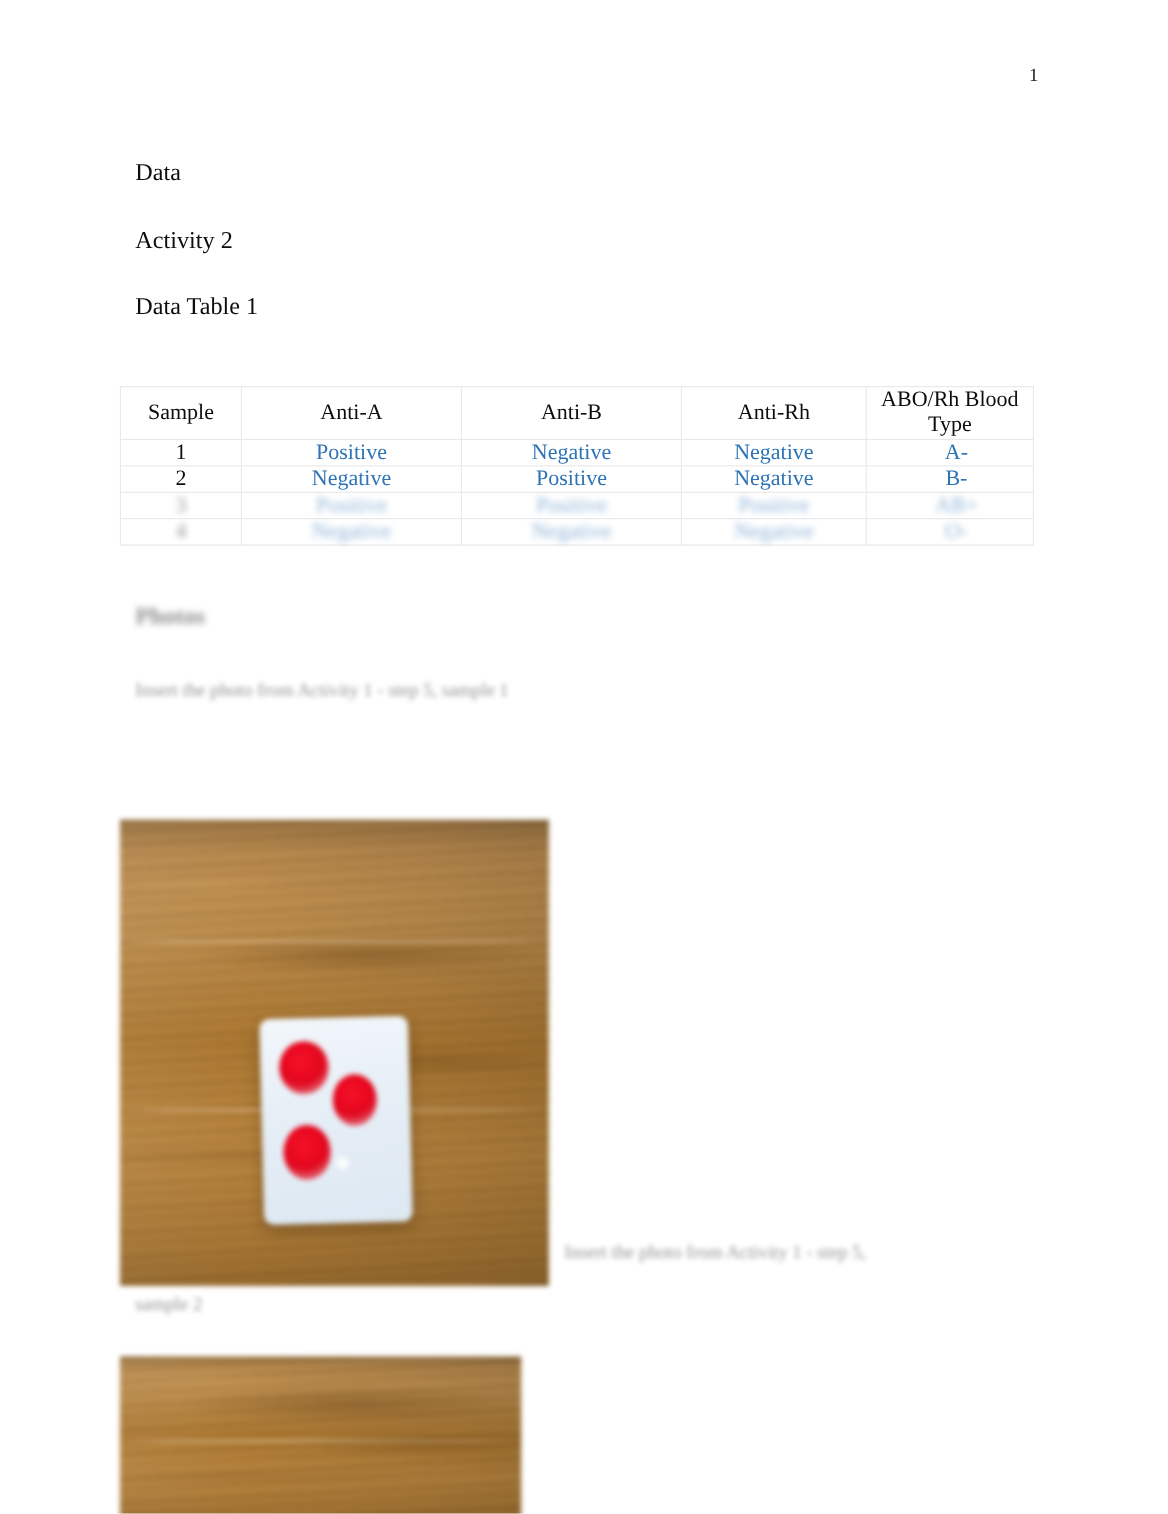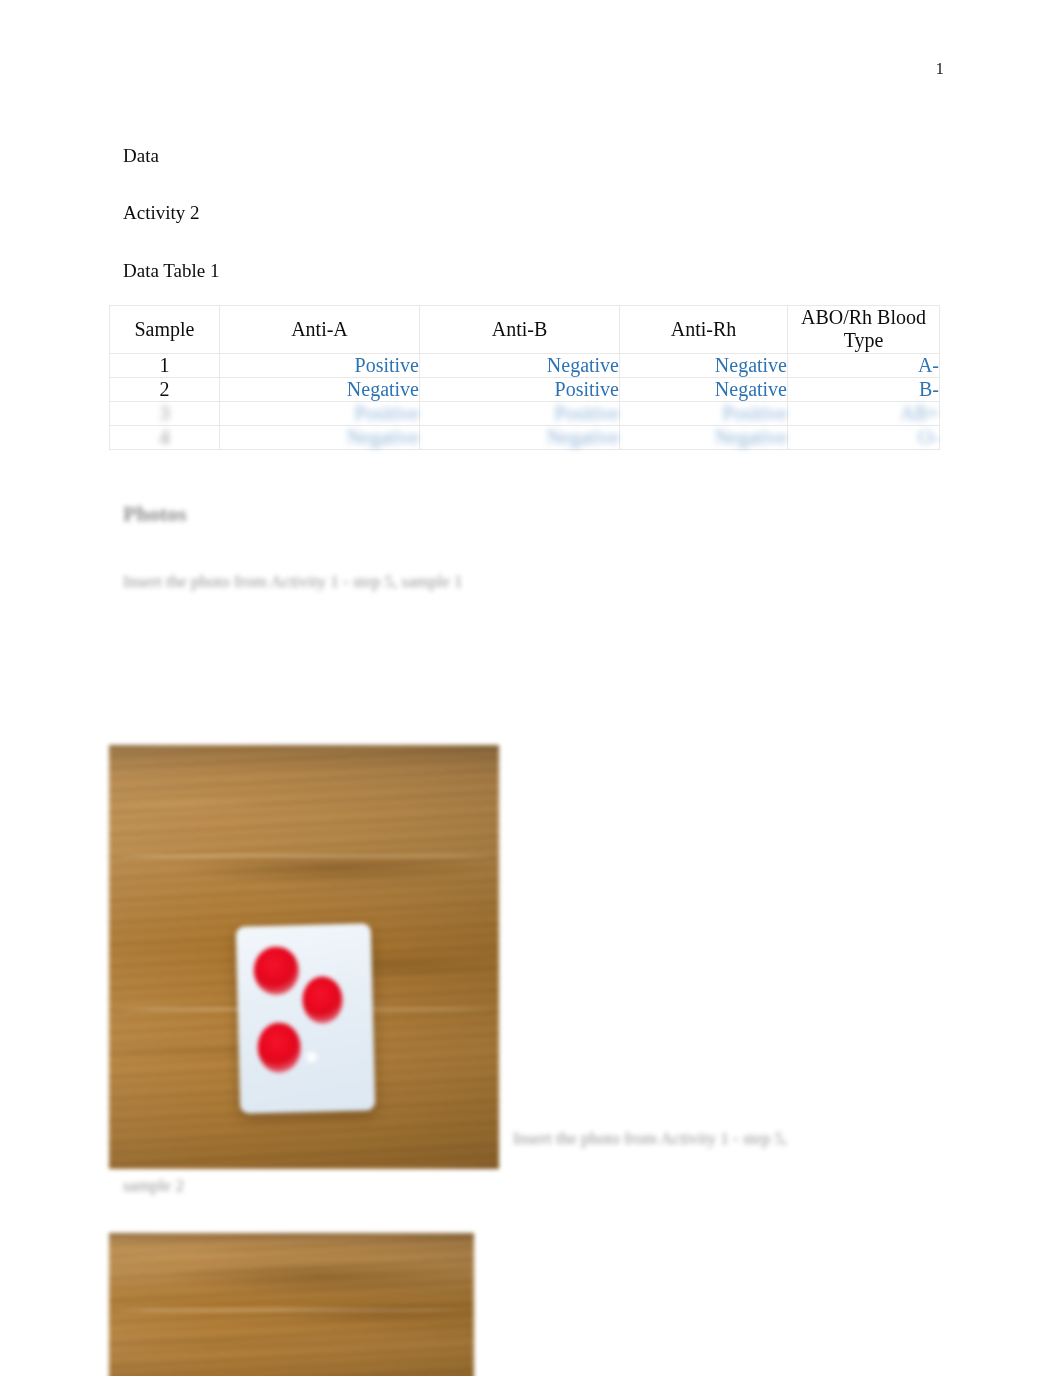--- a/index.html
+++ b/index.html
@@ -31,27 +31,27 @@
 
   .content {
     position: absolute;
     left: 123px;
     top: 145px;
     width: 816px;
   }
 
   
   .heading {
-    font-size: 19px;
+    font-size: 22px;
     line-height: 1.12;
     color: #0d0d0d;
     margin: 0 0 36px 0;
     font-weight: normal;
   }
-  .heading.tight { margin-bottom: 24px; }
+  .heading.tight { margin-bottom: 60px; }
 
   
   .table-wrap {
     margin-top: 2px;
     width: 830px;
     position: relative;
     left: -14px;
   }
   table.data-table {
     border-collapse: collapse;
@@ -86,21 +86,21 @@
     font-family: Liberation Serif, serif;
   }
 
   .td-sample {
     text-align: center;
     font-size: 20px;
     padding: 6px 4px 7px 4px;
     color: #0d0d0d;
   }
   .td-val {
-    text-align: right;
+    text-align: center;
     font-size: 20px;
     padding: 6px 4px 7px 16px;
     color: #2e74b5;
   }
   .td-val.abo { padding-left: 12px; }
 
   
   tr.row-blurred .td-sample,
   tr.row-blurred .td-val {
     filter: blur(3.1px);

